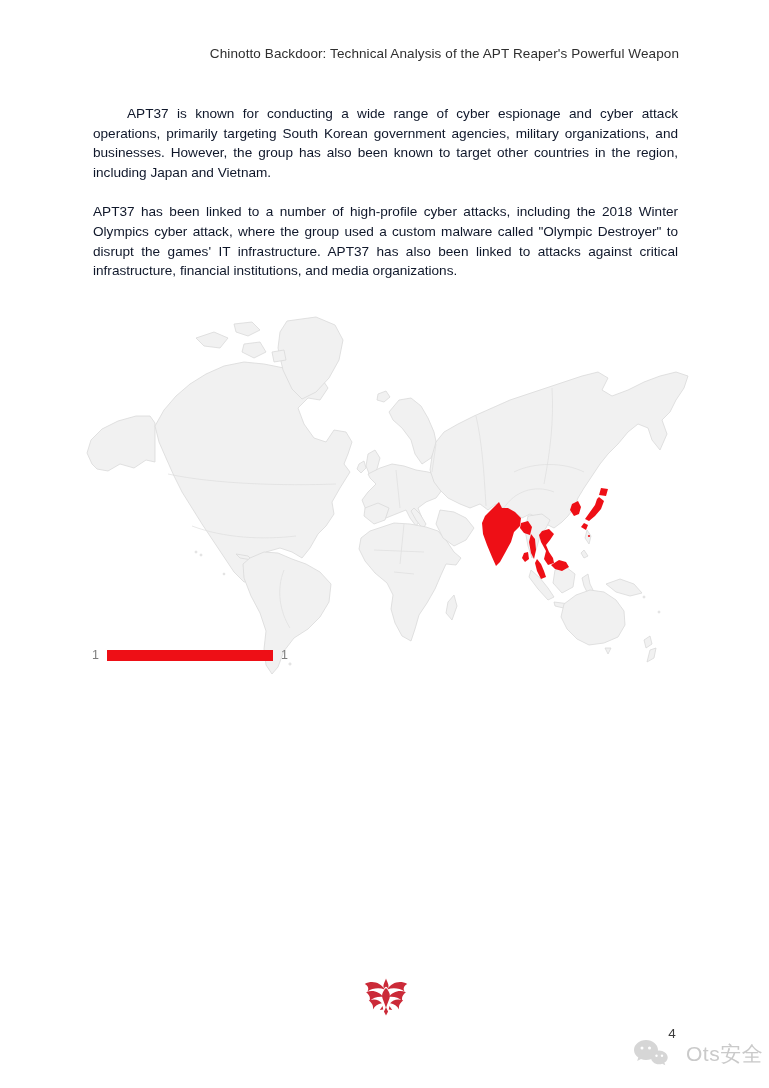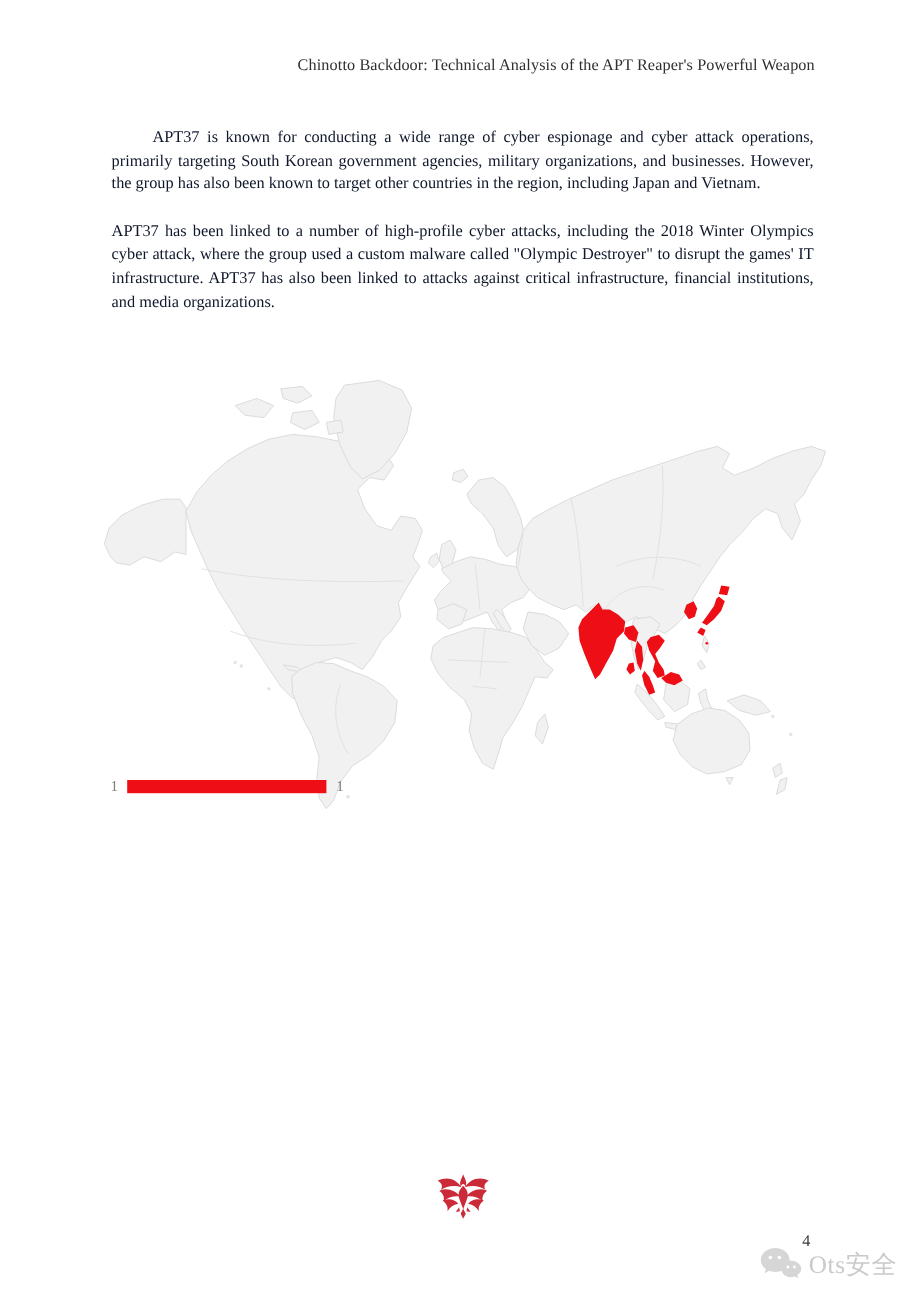--- a/index.html
+++ b/index.html
@@ -1,18 +1,18 @@
 <!DOCTYPE html>
 <html><head>
 <meta charset="utf-8">
 <style>
   html,body{margin:0;padding:0;background:#ffffff;}
   .page{
     position:relative;width:769px;height:1088px;background:#ffffff;overflow:hidden;
-    font-family:Liberation Serif, serif;color:#3b3b3b;
+    font-family:Liberation Sans, sans-serif;color:#3b3b3b;
   }
   .header-title{
     position:absolute;top:46px;left:93px;width:586px;
     text-align:right;font-size:13.5px;color:#2f2f2f;letter-spacing:.1px;
   }
   .content{position:absolute;top:104px;left:93px;width:585px;}
   .para{
     margin:0 0 20px 0;font-size:13.6px;line-height:19.6px;text-align:justify;color:#0f172a;
   }
   .para.indent{text-indent:34px;}
@@ -22,21 +22,21 @@
     position:absolute;left:8px;top:336px;display:flex;align-items:center;gap:8px;
     font-size:12.5px;color:#7d7d7d;
   }
   .legend-bar{width:166px;height:11px;background:#ee0f16;}
   .logo-wrap{position:absolute;left:364px;top:976px;width:44px;height:42px;}
   .page-number{
     position:absolute;left:660px;top:1026px;width:24px;text-align:center;
     font-size:13.5px;color:#3c3c3c;
   }
   .watermark{
-    position:absolute;left:633px;top:1038px;display:flex;align-items:center;gap:5px;
+    position:absolute;left:633px;top:1038px;display:flex;align-items:center;gap:17px;
     user-select:none;
   }
   .watermark-text{
     font-size:21px;color:#cacaca;letter-spacing:.5px;
     text-shadow:1px 1px 0 #ffffff;
   }
 </style>
 </head>
 <body>
 

